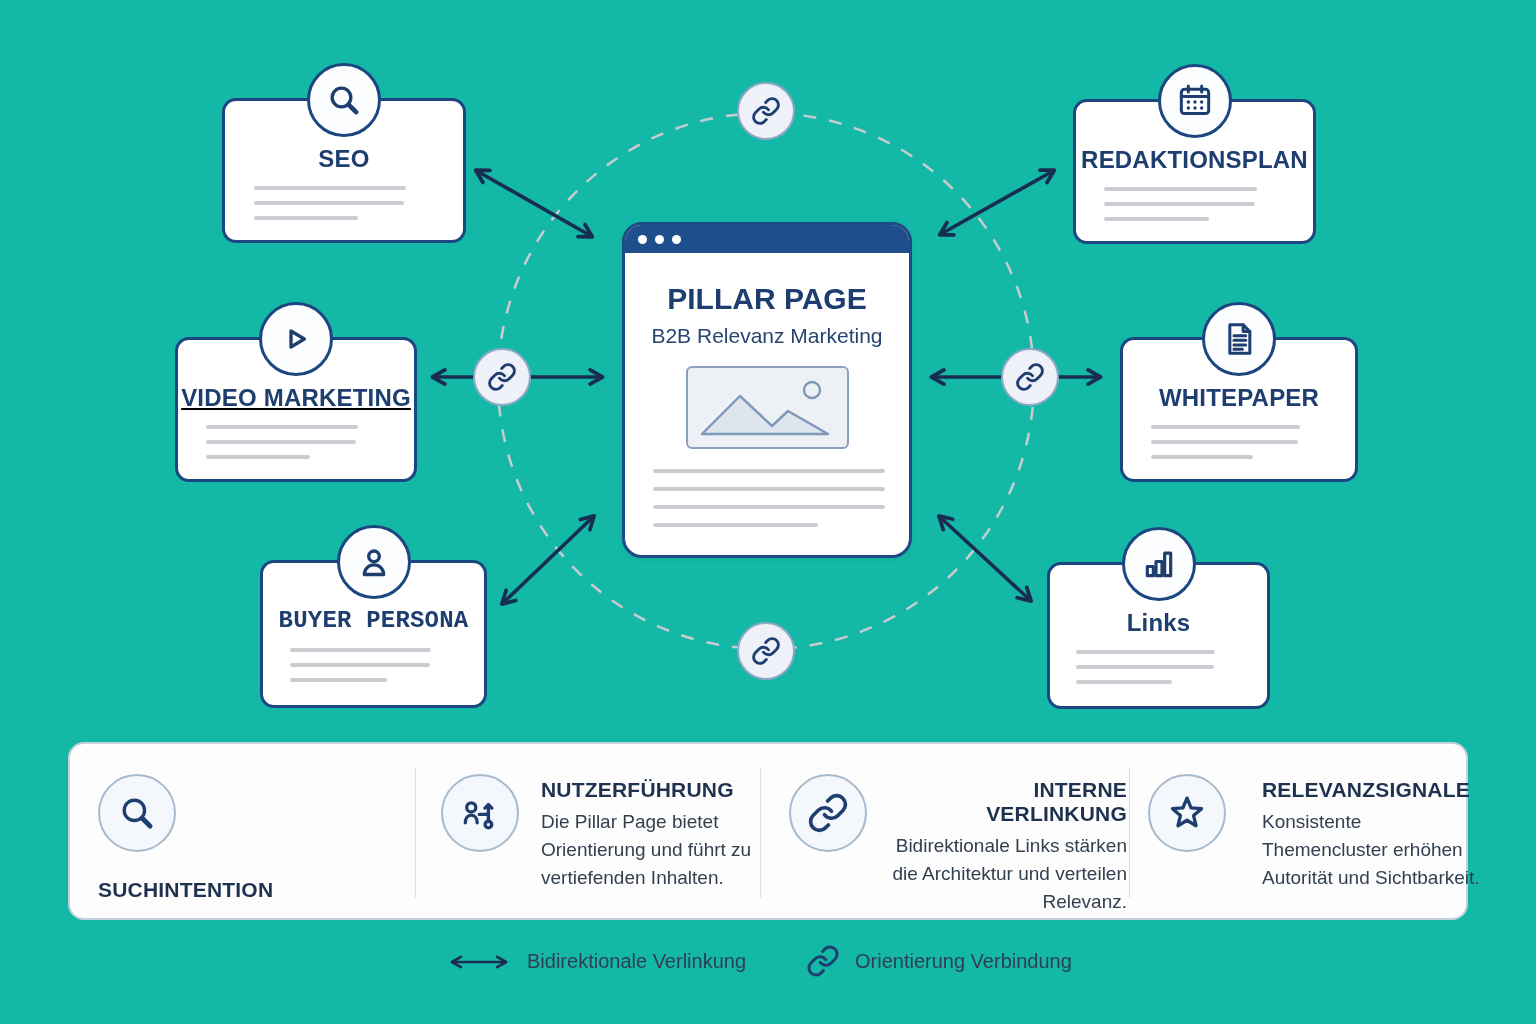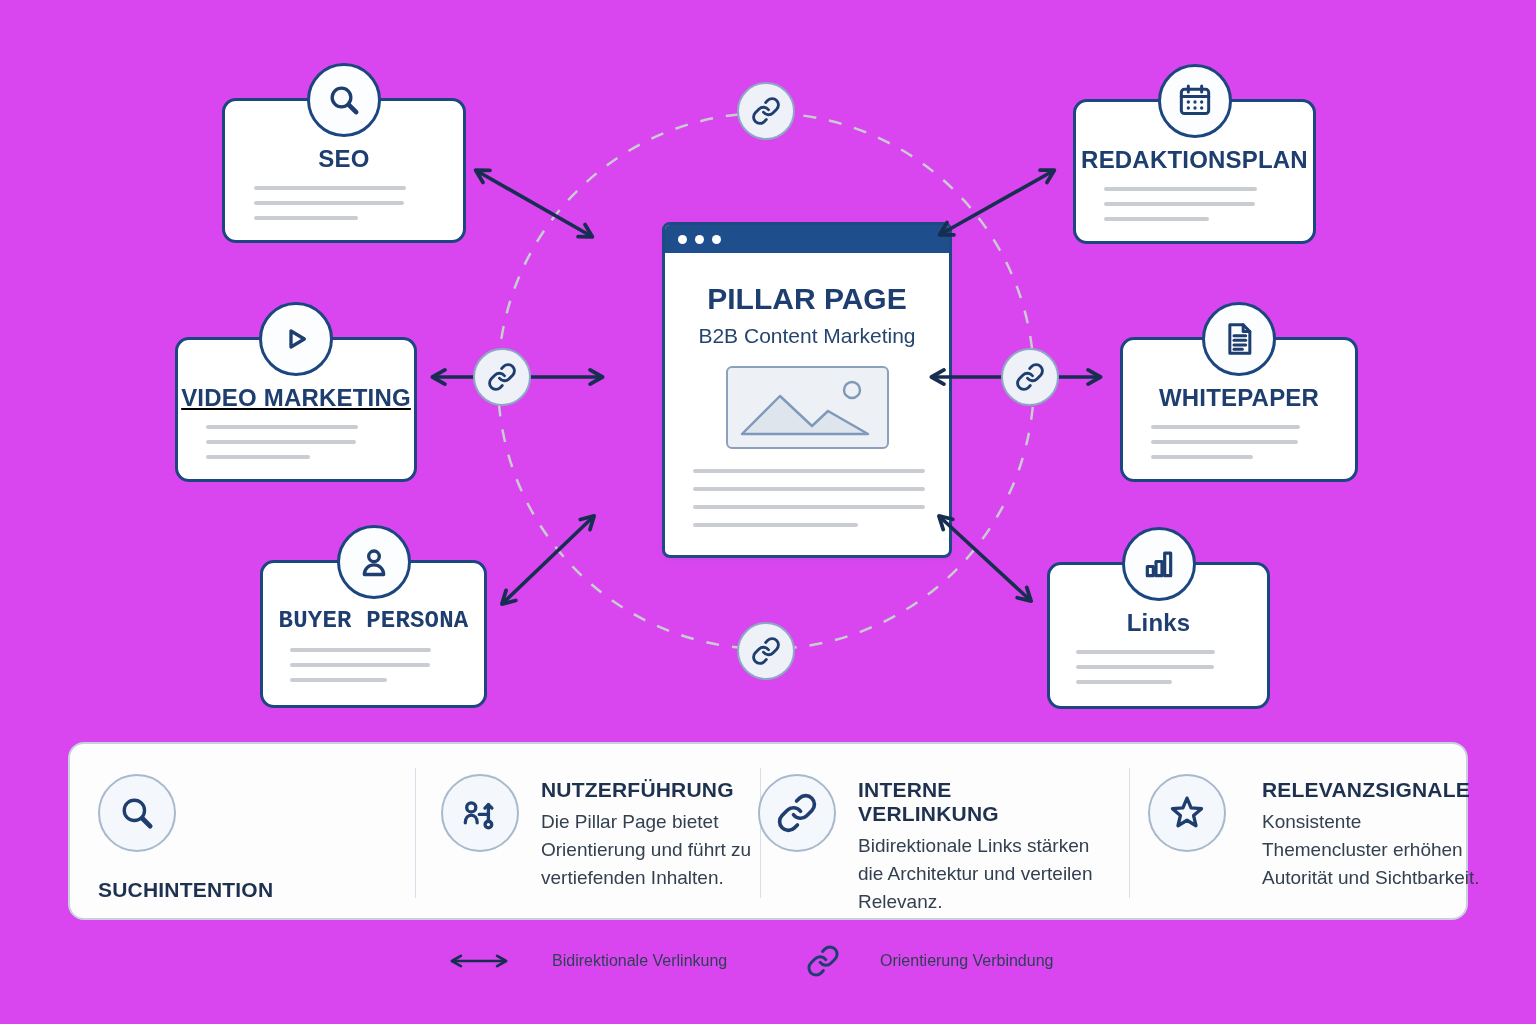--- a/index.html
+++ b/index.html
@@ -1,35 +1,35 @@
 <!DOCTYPE html>
 <html><head>
 <meta charset="utf-8">
 <style>
   html,body{margin:0;padding:0;}
   body{font-family:"Liberation Sans", sans-serif; background:#eef0f3;}
-  #canvas{position:relative;width:1536px;height:1024px;background:#d946ef;overflow:hidden;}
+  #canvas{position:relative;width:1536px;height:1024px;background:#14b8a6;overflow:hidden;}
 
   svg.overlay{position:absolute;left:0;top:0;pointer-events:none;}
 
   
   .sat-card{position:absolute;background:#ffffff;border:3px solid #1c4680;border-radius:14px;box-sizing:border-box;}
   .sat-icon{position:absolute;left:50%;transform:translateX(-50%);top:-38px;width:74px;height:74px;border-radius:50%;
             background:#fcfdff;border:3px solid #1c4680;display:flex;align-items:center;justify-content:center;
             color:#1d3e6f;box-sizing:border-box;}
   .sat-icon svg{width:40px;height:40px;}
   .sat-title{margin-top:44px;text-align:center;font-size:24px;font-weight:700;color:#1d3e6f;letter-spacing:.2px;line-height:28px;}
   .sat-lines{padding-left:12%;margin-top:13px;}
   .sat-lines i{display:block;height:4px;border-radius:2px;background:#c9cdd2;margin-bottom:11px;}
   .sat-lines i.w1{width:73%;} .sat-lines i.w2{width:72%;} .sat-lines i.w3{width:50%;}
 
   
   .center-card{position:absolute;left:622px;top:222px;width:290px;height:336px;background:#ffffff;
-               border:3px solid #1d4a85;border-radius:8px;box-sizing:border-box;overflow:hidden;
-               box-shadow:0 2px 6px rgba(30,60,100,.06);margin-left:40px;}
+               border:3px solid #1d4a85;border-radius:20px;box-sizing:border-box;overflow:hidden;
+               box-shadow:0 2px 6px rgba(30,60,100,.06);}
   .browser-bar{height:28px;background:#1f4e8c;display:flex;align-items:center;padding-left:13px;gap:8px;}
   .browser-bar b{width:9px;height:9px;border-radius:50%;background:#ffffff;}
   .center-title{margin-top:28px;text-align:center;font-size:30px;font-weight:700;color:#1d3e6f;line-height:36px;}
   .center-subtitle{margin-top:5px;text-align:center;font-size:21px;font-weight:400;color:#26456e;line-height:28px;}
   .hero-image{margin:16px auto 0;width:163px;height:83px;border:2px solid #8ba1bd;border-radius:6px;background:#edf0f4;
               box-sizing:border-box;display:flex;align-items:center;justify-content:center;}
   .center-lines{margin:20px 0 0 28px;}
   .center-lines i{display:block;height:4px;border-radius:2px;background:#c9cdd2;margin-bottom:14px;width:232px;}
   .center-lines i.short{width:165px;}
 
@@ -44,21 +44,21 @@
   .legend-item{position:absolute;top:30px;display:flex;gap:22px;align-items:flex-start;}
   .legend-icon{flex:0 0 auto;width:78px;height:78px;border-radius:50%;border:2px solid #a7b9cd;
                background:#f4f7fb;display:flex;align-items:center;justify-content:center;color:#1d3e6f;box-sizing:border-box;}
   .legend-icon svg{width:42px;height:42px;}
   .legend-title{font-size:21px;font-weight:700;color:#1e3250;letter-spacing:.2px;margin:4px 0 6px;}
   .legend-text{font-size:19px;color:#33404f;line-height:28px;}
   .legend-divider{position:absolute;top:24px;width:1px;height:130px;background:#d9dfe7;}
 
   
   .footer-item{position:absolute;display:flex;align-items:center;gap:15px;color:#1d3e6f;}
-  .footer-label{font-size:16px;color:#2f3e55;margin-left:25px;}
+  .footer-label{font-size:20px;color:#2f3e55;}
 </style>
 </head>
 <body>
 
 <div id="canvas">
 
   <svg class="overlay" width="1536" height="1024">
     <defs>
       <marker id="ah" viewBox="0 0 12 12" refX="9" refY="6" markerWidth="5.2" markerHeight="5.2" orient="auto-start-reverse">
         <path d="M2 1.5 L10 6 L2 10.5" fill="none" stroke="#172e52" stroke-width="2.4" stroke-linecap="round" stroke-linejoin="round"></path>
@@ -171,21 +171,21 @@
       </div>
   </div>
 
   <div class="center-card">
     <div class="browser-bar">
       <b></b>
         <b></b>
         <b></b>
     </div>
     <div class="center-title">PILLAR PAGE</div>
-    <div class="center-subtitle">B2B Content Marketing</div>
+    <div class="center-subtitle">B2B Relevanz Marketing</div>
     <div class="hero-image">
       <svg width="159" height="79" viewBox="0 0 159 79">
         <path d="M14 66 L52 28 L84 58 L100 43 L140 66 Z" fill="#dfe5ec" stroke="#7e99bb" stroke-width="2.4" stroke-linejoin="round"></path>
         <circle cx="124" cy="22" r="8" fill="none" stroke="#7e99bb" stroke-width="2.4"></circle>
       </svg>
     </div>
     <div class="center-lines">
       <i></i>
         <i></i>
         <i></i>
@@ -253,21 +253,21 @@
           <circle cx="16.8" cy="18.6" r="1.9"></circle>
         </svg>
       </div>
       <div style="width:218px;">
         <div class="legend-title">NUTZERFÜHRUNG</div>
         <div class="legend-text">Die Pillar Page bietet Orientierung und führt zu vertiefenden Inhalten.</div>
       </div>
     </div>
     <div class="legend-divider" style="left:690px;"></div>
 
-    <div class="legend-item" style="left:688px;">
+    <div class="legend-item" style="left:719px;text-align:right;">
       <div class="legend-icon">
         <svg viewBox="0 0 24 24" fill="none" stroke="currentColor" stroke-width="2.1" stroke-linecap="round">
           <path d="M10 13a5 5 0 0 0 7.54.54l3-3a5 5 0 0 0-7.07-7.07l-1.72 1.71"></path>
           <path d="M14 11a5 5 0 0 0-7.54-.54l-3 3a5 5 0 0 0 7.07 7.07l1.71-1.71"></path>
         </svg>
       </div>
       <div style="width:238px;">
         <div class="legend-title">INTERNE VERLINKUNG</div>
         <div class="legend-text">Bidirektionale Links stärken die Architektur und verteilen Relevanz.</div>
       </div>

